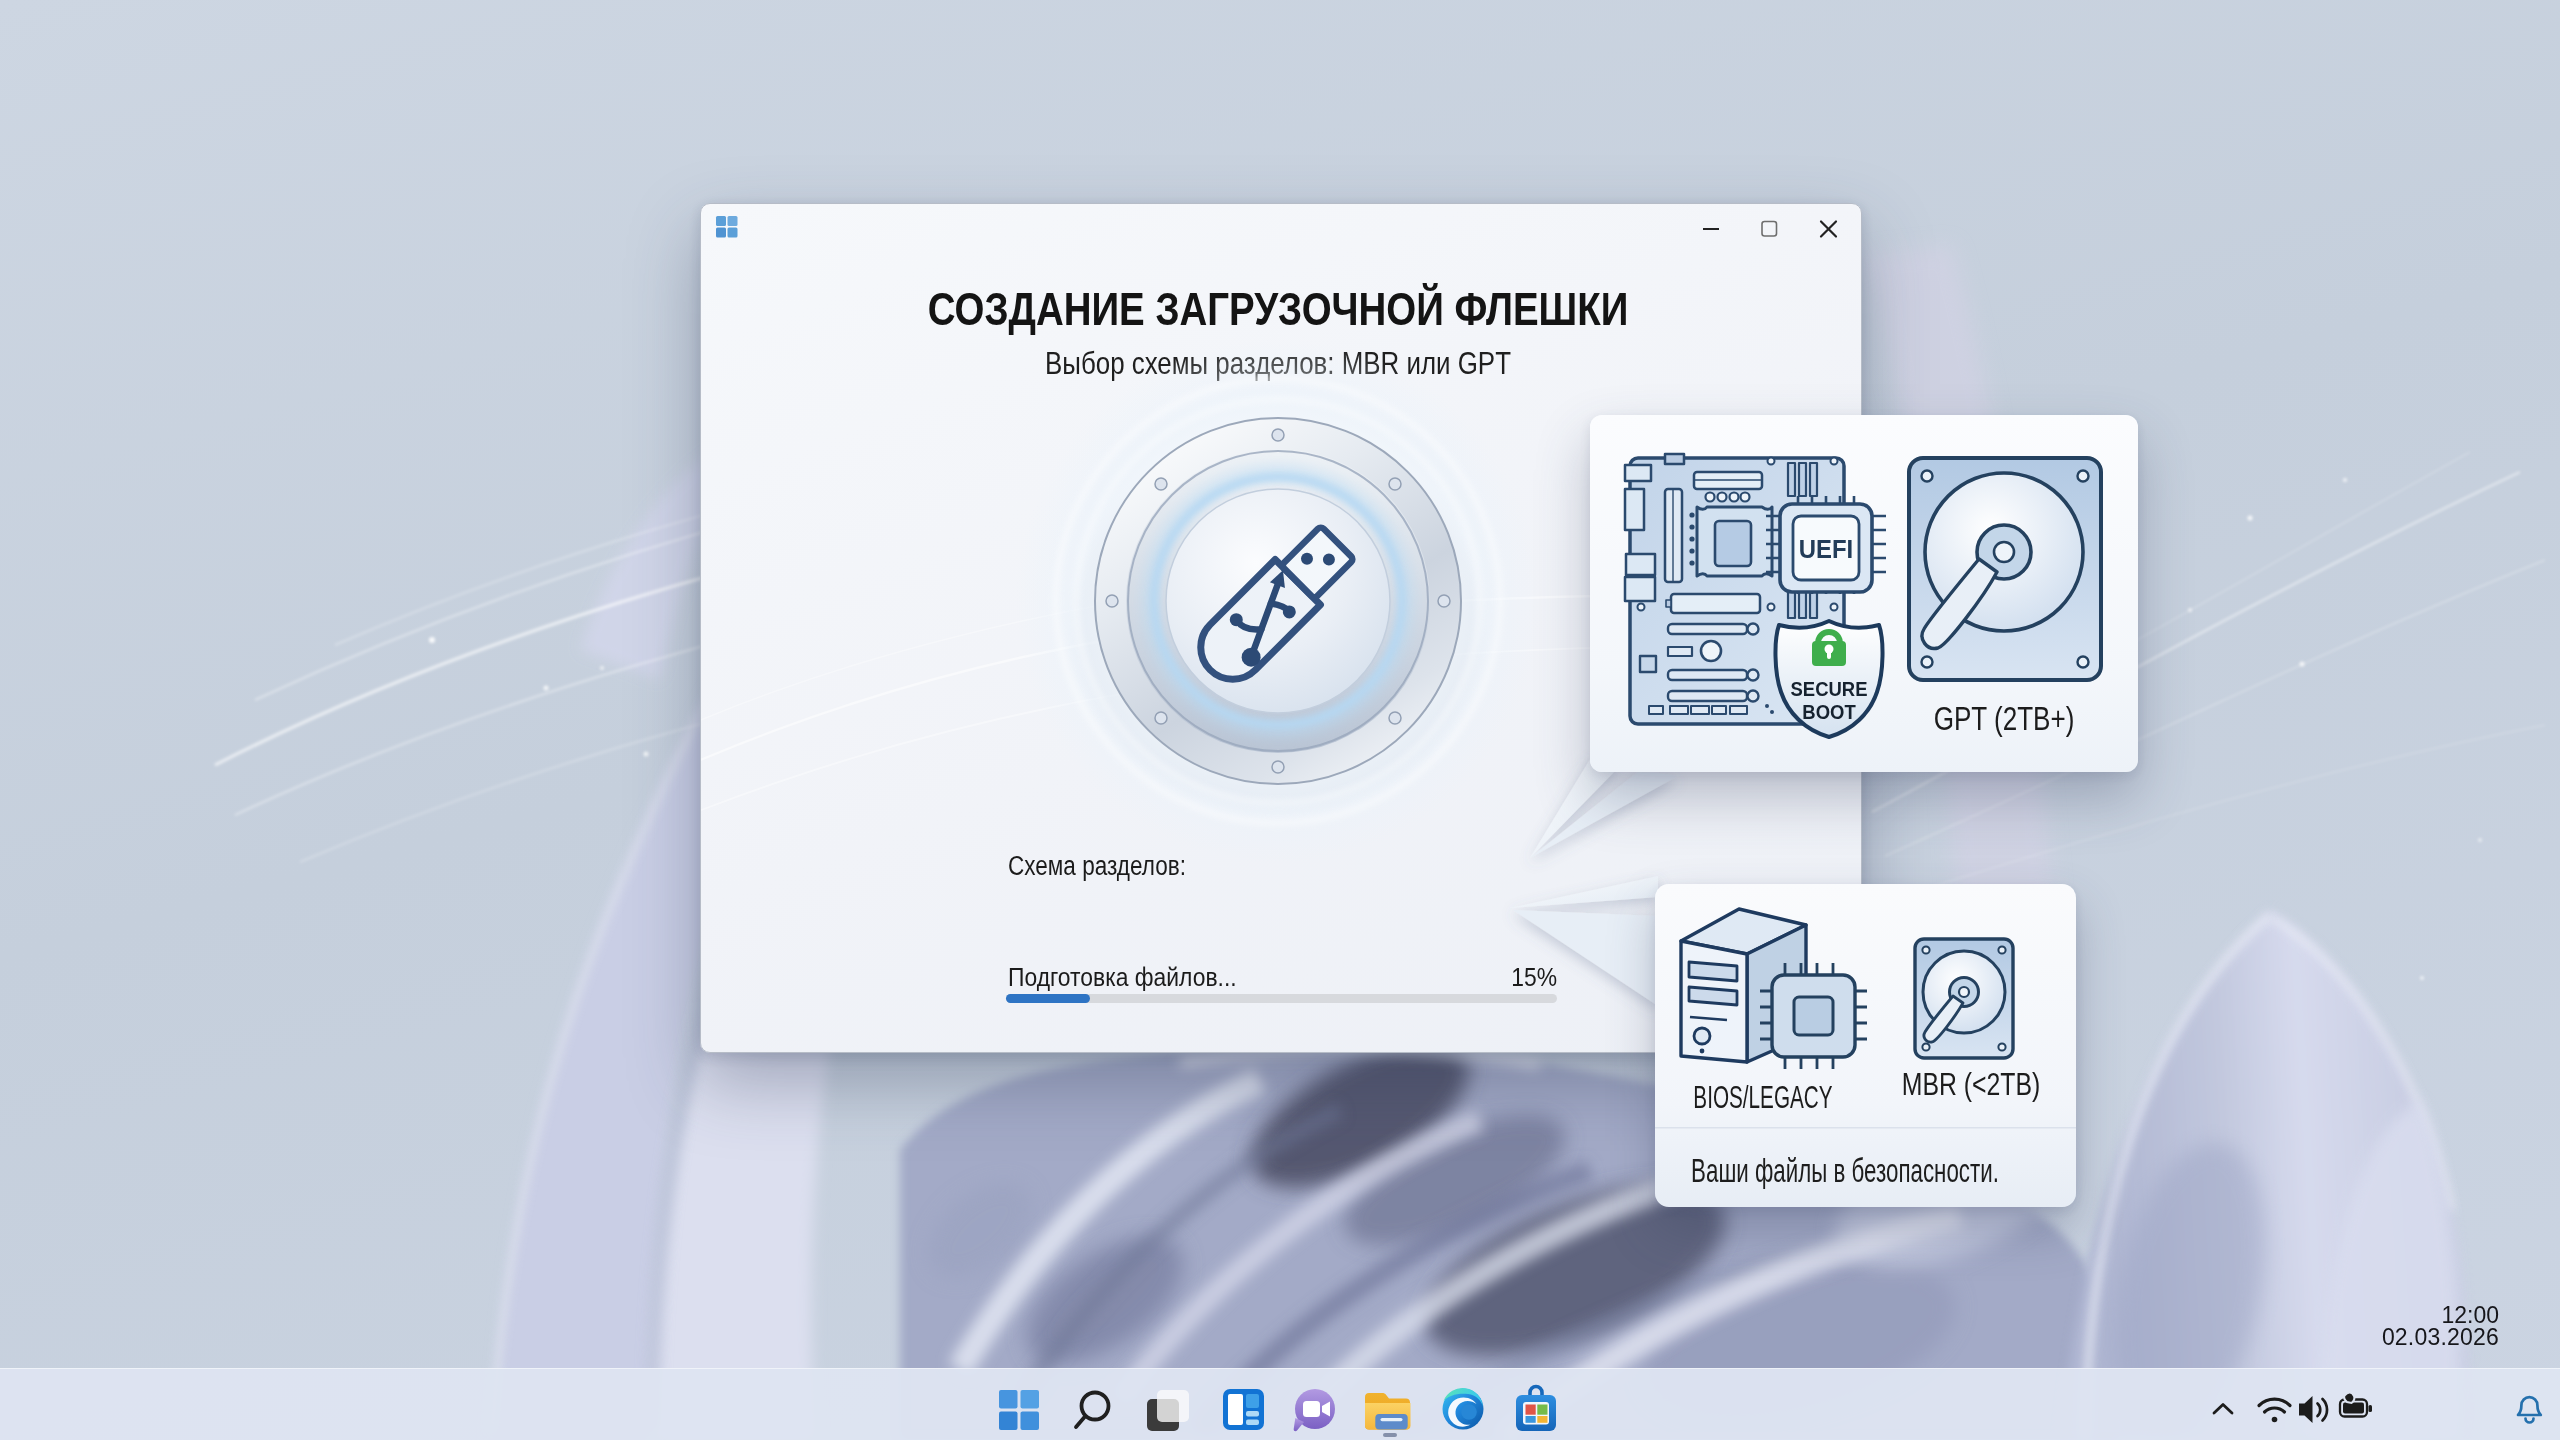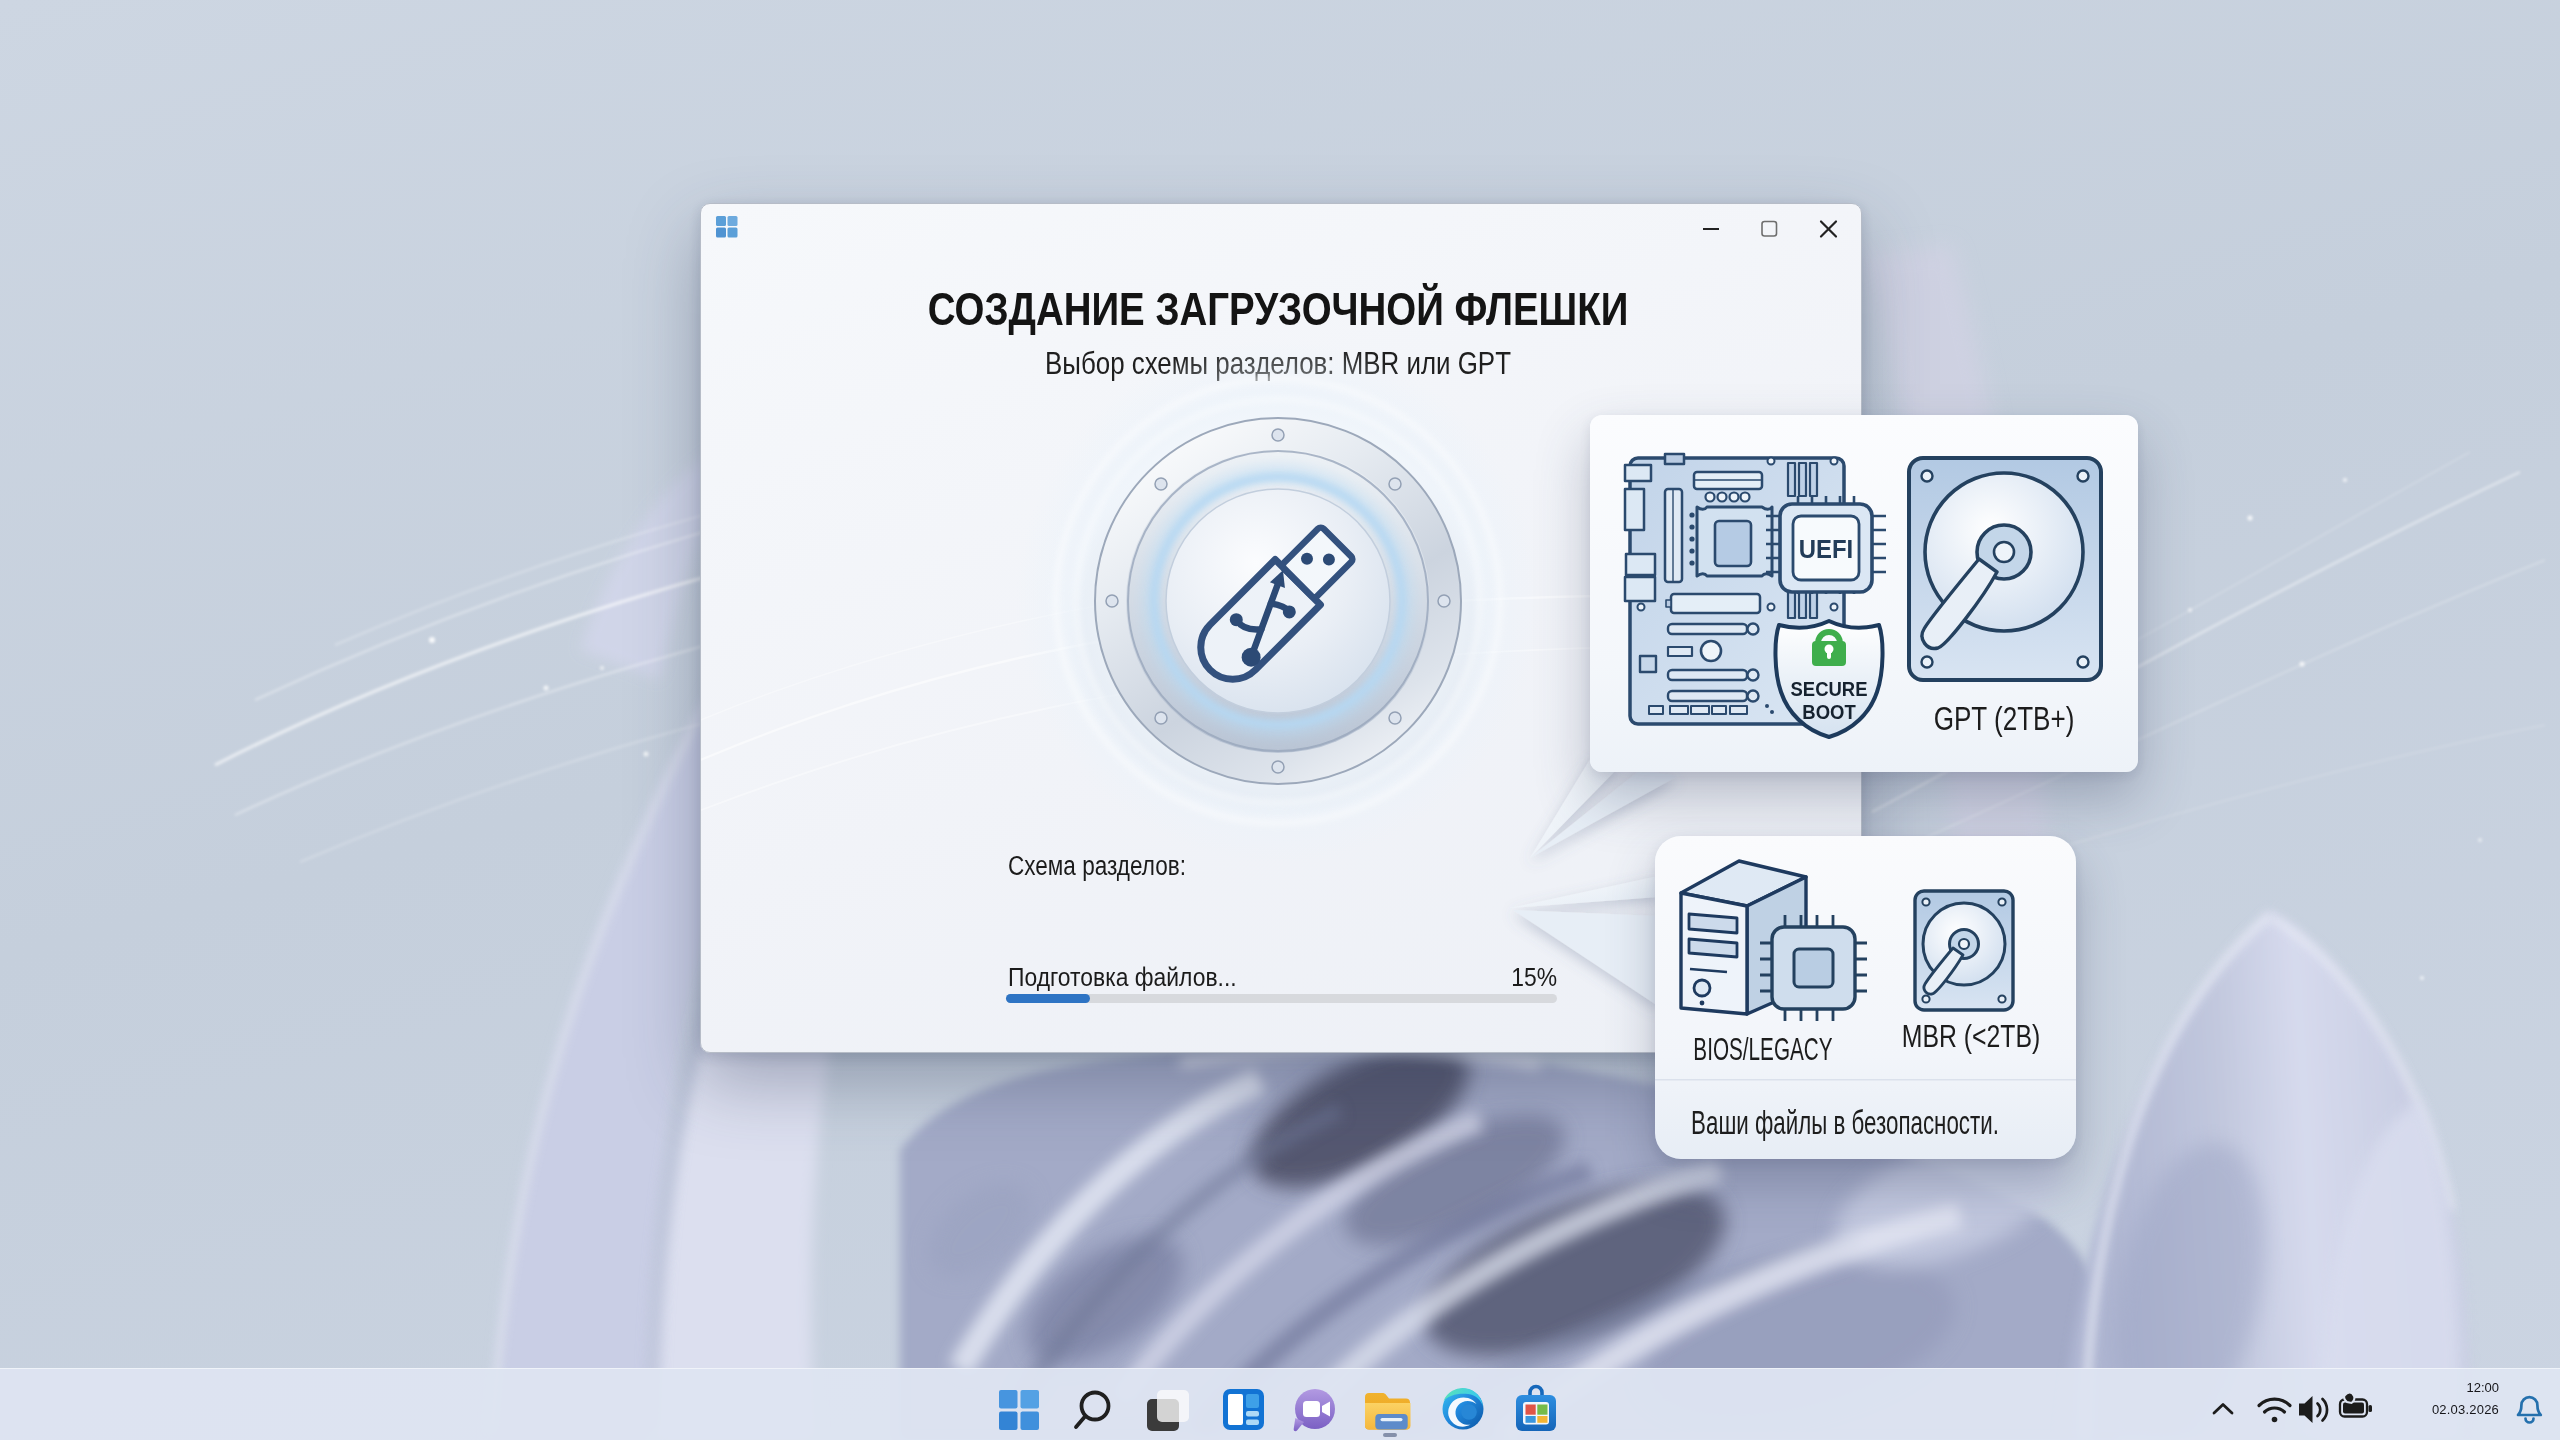--- a/index.html
+++ b/index.html
@@ -223,21 +223,21 @@
       <rect x="2343" y="34.5" width="21" height="11" rx="2" fill="#1c1c1c"></rect>
       <rect x="2368.5" y="37" width="3.5" height="7" rx="1.6" fill="#1c1c1c"></rect>
       <path d="M 2344.5,27.5 c 3.5,-4 7.5,-4 9.5,0.5 c 1,2.5 0,5 -2.5,7 l -4.5,-1 c -2.5,-2 -3.5,-4 -2.5,-6.5 z" fill="#1c1c1c" stroke="#dee4f1" stroke-width="2"></path>
     </g>
 
     <g stroke="#2470ad" stroke-width="2.7" fill="none" stroke-linecap="round" stroke-linejoin="round">
       <path d="M 2518,47 c 2.8,-2.8 3.4,-5.6 3.4,-9.8 a 8,8 0 0 1 16,0 c 0,4.2 0.6,7 3.4,9.8 z"></path>
       <path d="M 2525.5,50.5 a 4,4 0 0 0 8,0"></path>
     </g>
   </svg>
-  <div class="abs" style="left:2380px;top:1377px;width:119px;z-index:7;font-size:13px;color:#16161a;text-align:right;line-height:21.5px">12:00<br><span style="letter-spacing:0.2px">02.03.2026</span></div>
+  <div class="abs" style="left:2380px;top:1305px;width:119px;z-index:7;font-size:23px;color:#16161a;text-align:right;line-height:21.5px">12:00<br><span style="letter-spacing:0.2px">02.03.2026</span></div>
 
   <div class="abs" id="win" style="left:700px;top:203px;width:1160px;height:848px;border-radius:10px;
       background:linear-gradient(160deg,#f6f8fb 0%,#f1f3f8 55%,#edf0f6 100%);
       border:1px solid #b6bcc7; box-shadow:0 30px 70px rgba(50,60,90,0.35), 0 4px 14px rgba(50,60,90,0.18);
       z-index:10;overflow:hidden">
     <svg class="abs" width="1160" height="848" style="left:0;top:0">
       <g stroke="#ffffff" fill="none">
         <path d="M -10,560 C 200,470 420,420 700,400 C 900,387 1050,390 1170,400" stroke-width="2.5" opacity="0.5"></path>
         <path d="M -10,610 C 220,520 460,470 760,450 C 960,437 1100,445 1170,455" stroke-width="1.8" opacity="0.4"></path>
         <path d="M -10,520 C 180,440 400,390 660,365" stroke-width="1.5" opacity="0.35"></path>
@@ -459,21 +459,21 @@
         </g>
         <circle cx="414" cy="137" r="79" fill="url(#platg)" stroke-width="3.6"></circle>
         <circle cx="414" cy="137" r="27" fill="#c3d6e9" stroke-width="3.6"></circle>
         <circle cx="414" cy="137" r="10" fill="#eef4fa" stroke-width="2.6"></circle>
         <path d="M 334,214 c -6,10 3,22 14,19 c 9,-3 45,-50 59,-76 l -18,-13 c -19,23 -50,61 -55,70 z" fill="#e8eff7" stroke-width="3.4"></path>
       </g>
       <text x="414" y="315" font-size="33" fill="#1c1c1c" text-anchor="middle" font-family="Liberation Sans, sans-serif" transform="scale(0.79,1)" transform-origin="414 315">GPT (2TB+)</text>
     </svg>
   </div>
 
-  <div class="abs" style="left:1655px;top:836px;width:421px;height:323px;border-radius:26px;
+  <div class="abs" style="left:1655px;top:884px;width:421px;height:323px;border-radius:14px;
       background:linear-gradient(180deg,#fafbfd 0%,#f2f5fa 68%,#e7edf5 100%);
       box-shadow:0 24px 48px rgba(55,65,95,0.30), 0 4px 12px rgba(55,65,95,0.12);z-index:20">
     <svg width="421" height="323" viewBox="0 0 421 323">
       <defs>
         <linearGradient id="hddg2" x1="0" y1="0" x2="0" y2="1">
           <stop offset="0" stop-color="#b2c9e3"></stop>
             <stop offset="1" stop-color="#d8e4f2"></stop>
         </linearGradient>
         <radialGradient id="platg2" cx="0.42" cy="0.36" r="0.75">
           <stop offset="0" stop-color="#ffffff"></stop>

